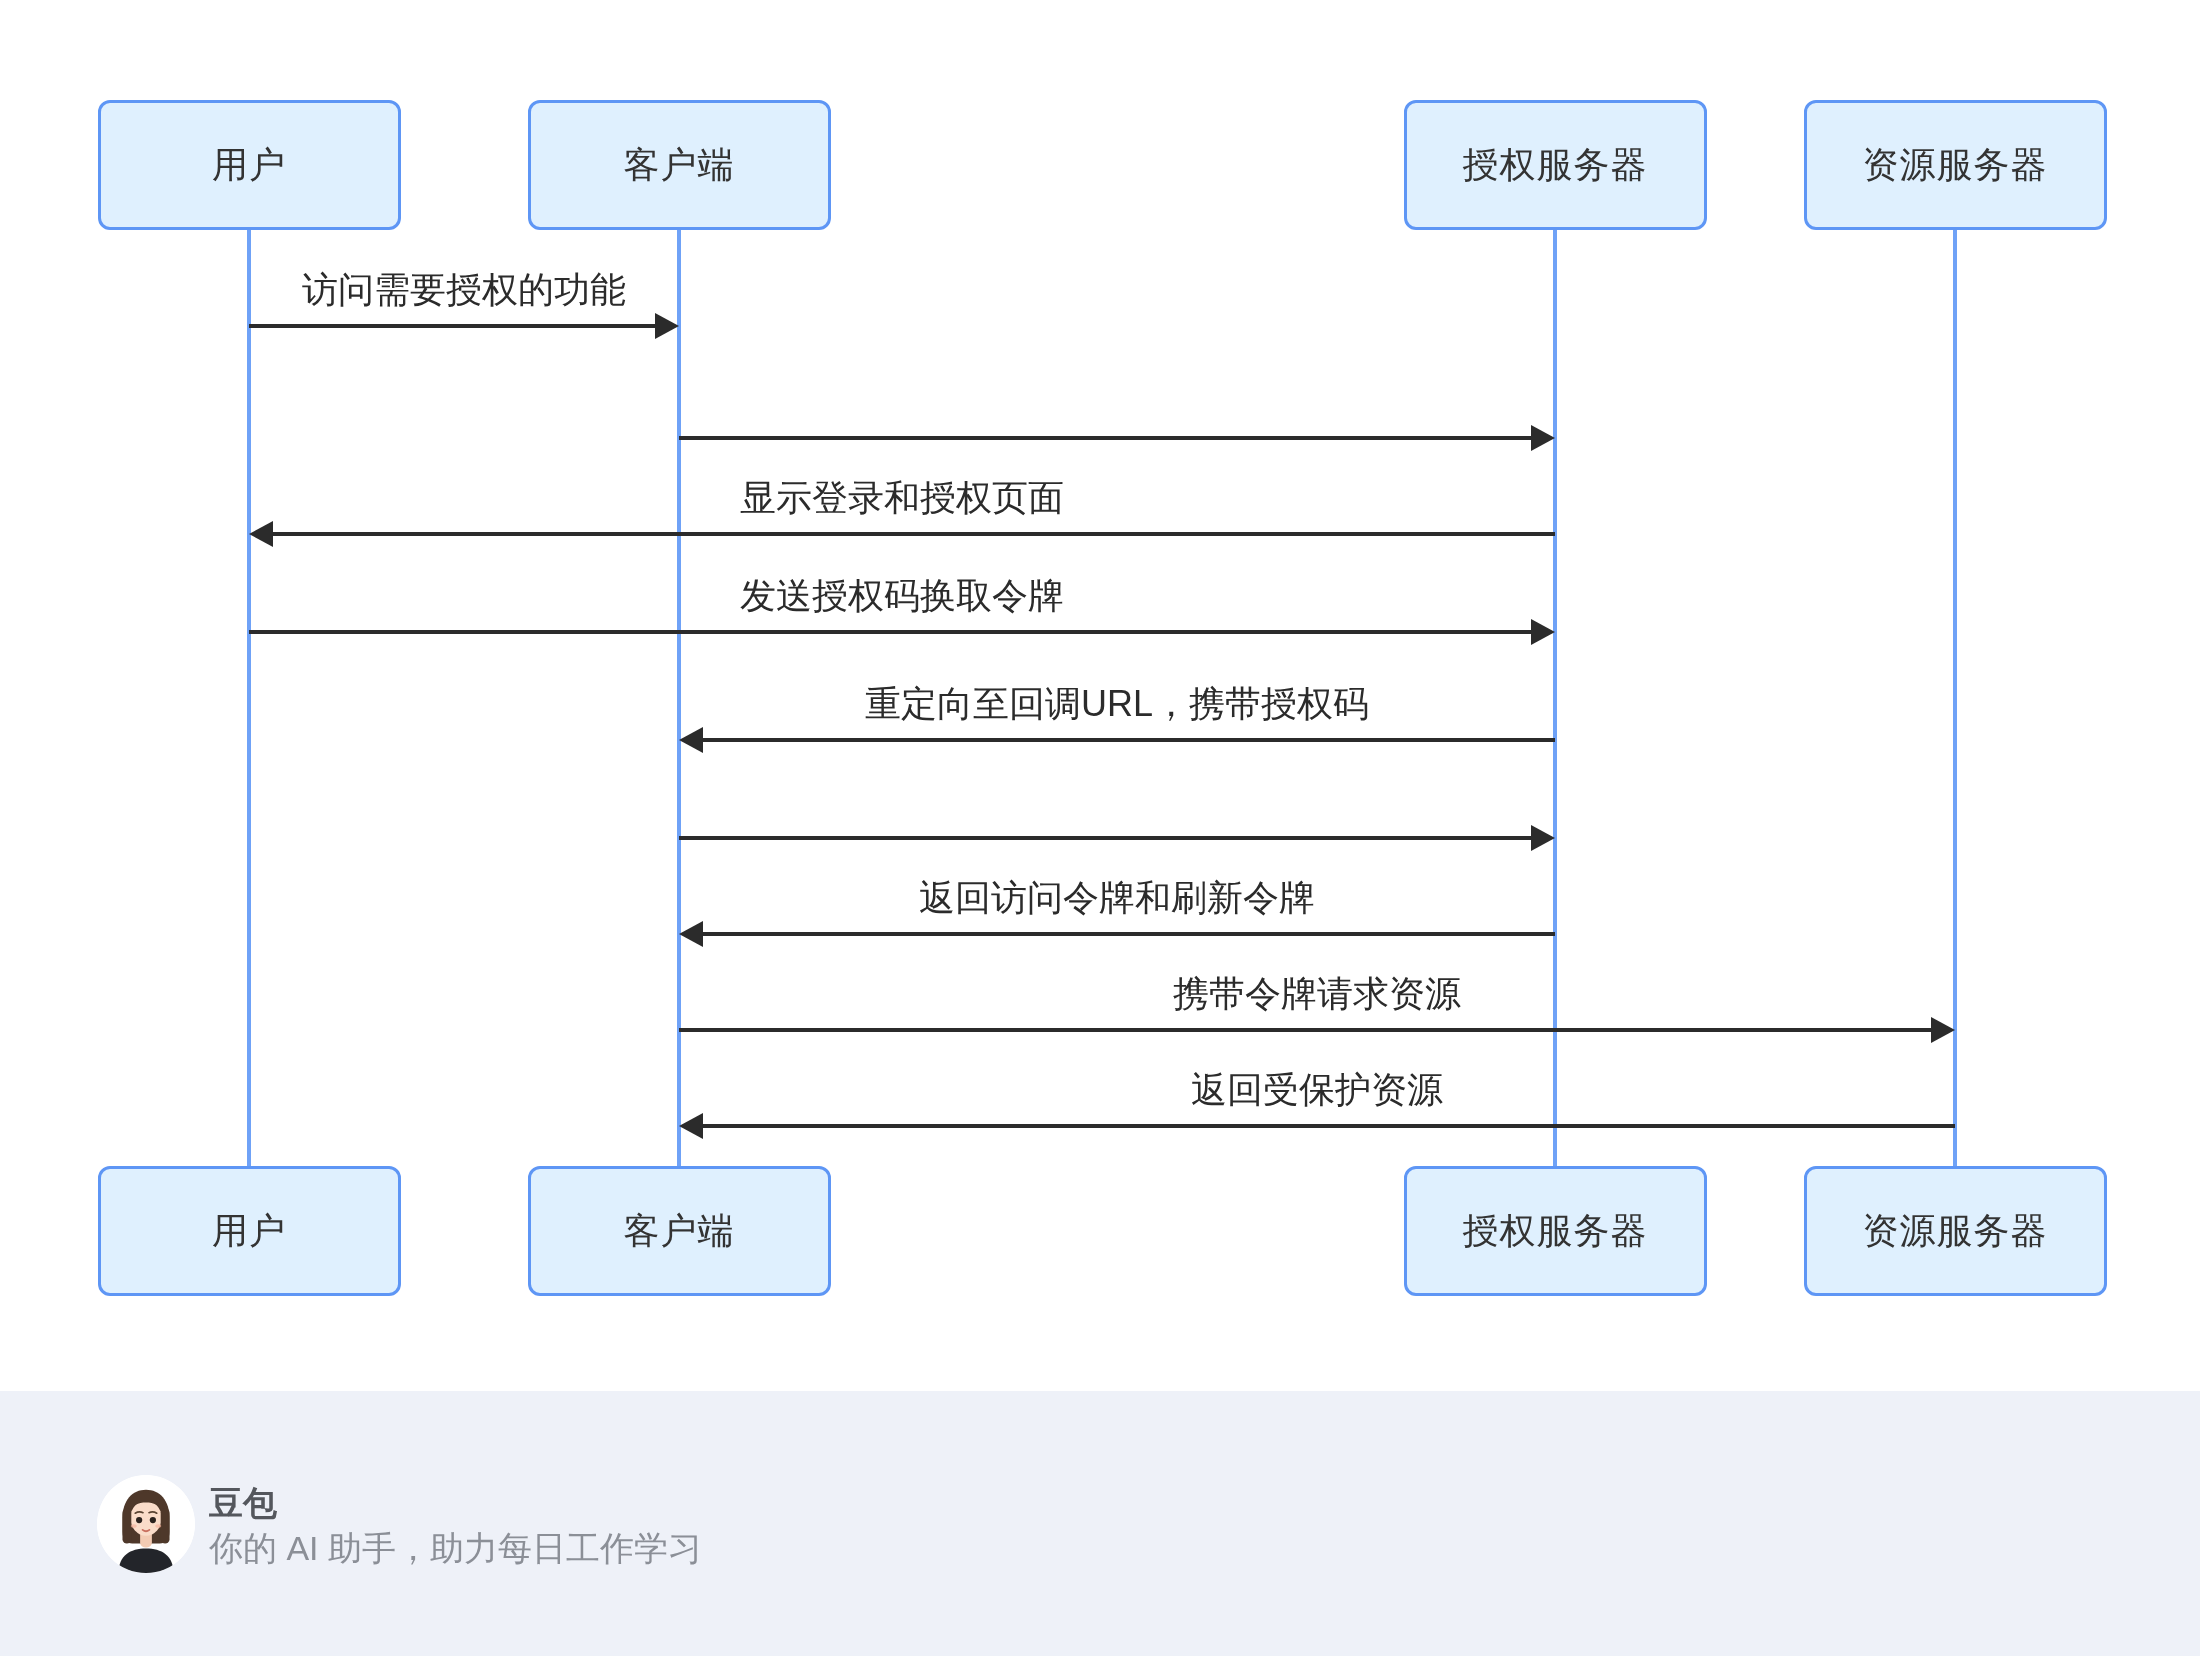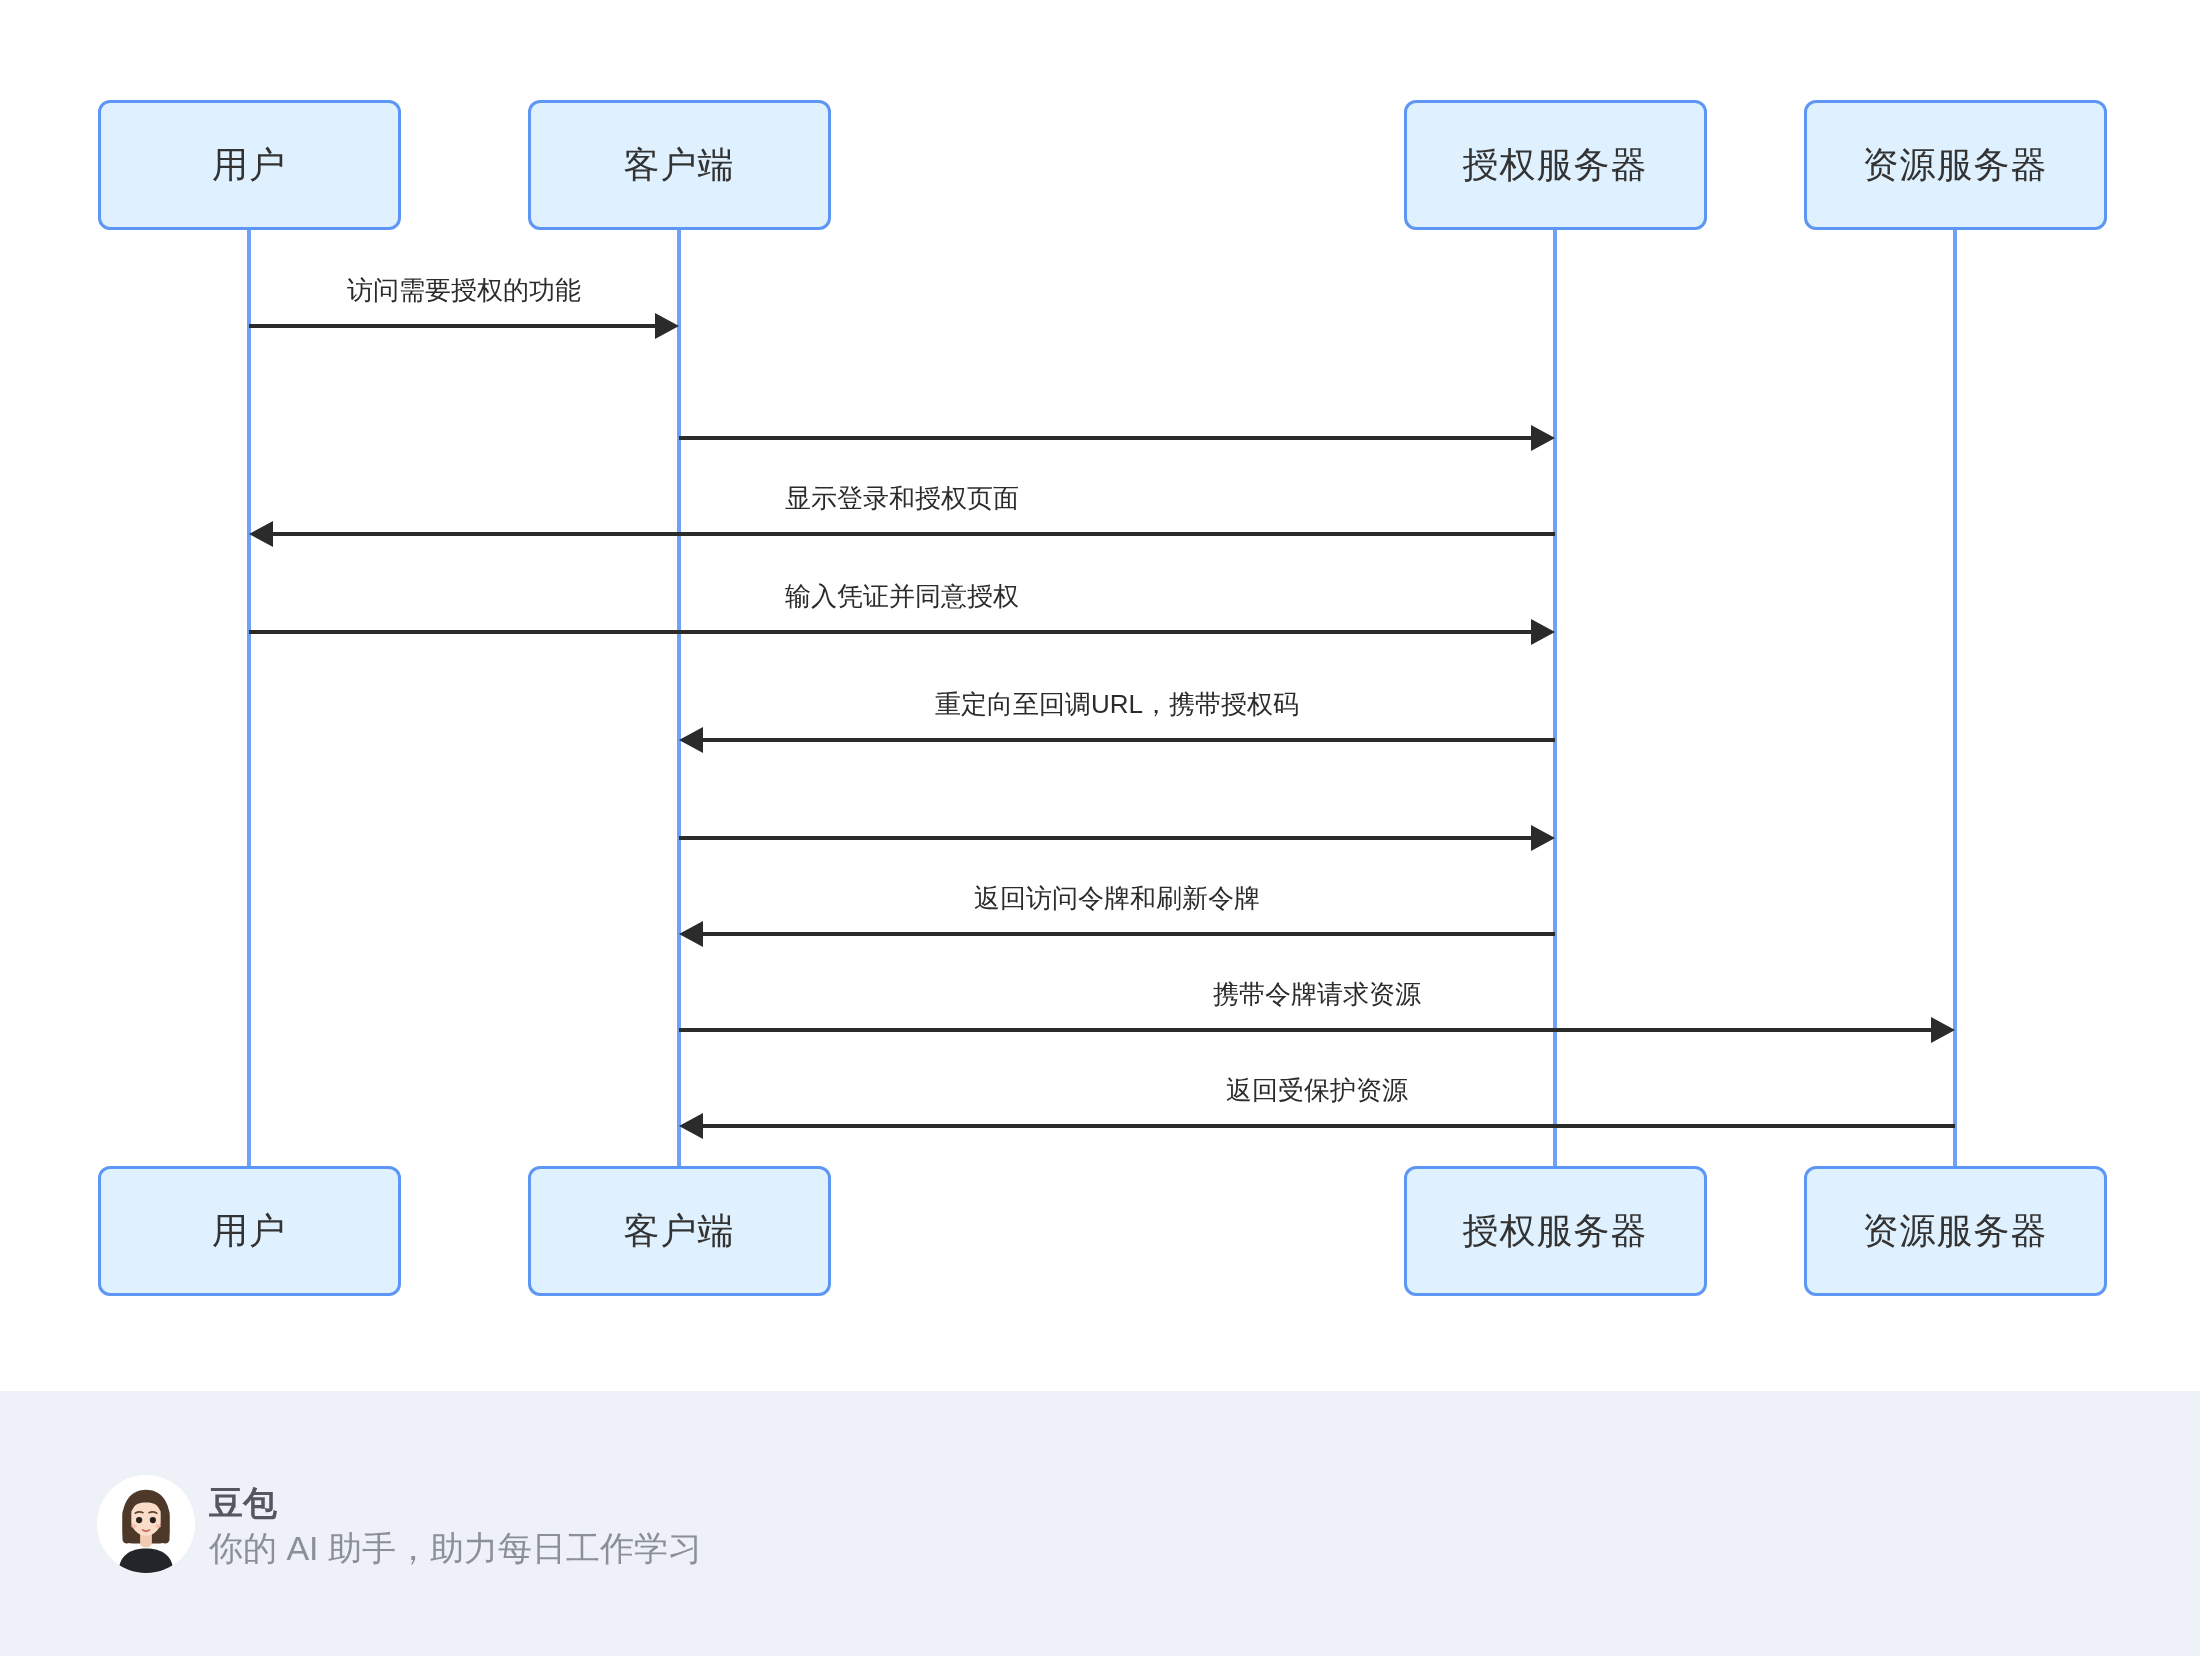--- a/index.html
+++ b/index.html
@@ -30,21 +30,21 @@
   }
   .arrowhead {
     position: absolute; width: 0; height: 0;
     border-top: 13px solid transparent;
     border-bottom: 13px solid transparent;
   }
   .arrowhead.right { border-left: 24px solid var(--arrow, #2B2B2B); }
   .arrowhead.left  { border-right: 24px solid var(--arrow, #2B2B2B); }
   .msg-label {
     position: absolute; transform: translate(-50%, -100%);
-    font-size: 26px; line-height: 44px; white-space: nowrap;
+    font-size: 36px; line-height: 44px; white-space: nowrap;
     color: var(--message-text, #2B2B2B);
     text-align: center;
   }
 
   .footer {
     position: absolute; left: 0; top: 1391px; width: 2200px; height: 265px;
     background: var(--footer-bg, #EEF1F8);
   }
   .avatar {
     position: absolute; left: 97px; top: 84px; width: 98px; height: 98px;
@@ -81,21 +81,21 @@
     <div class="msg-line" style="left: 249px; top: 320px; width: 406px;"></div>
     <div class="arrowhead right" style="left: 655px; top: 309px;"></div>
     <div class="msg-label" style="left: 464px; top: 308px;">访问需要授权的功能</div>
     <div class="msg-line" style="left: 679px; top: 432px; width: 852px;"></div>
     <div class="arrowhead right" style="left: 1531px; top: 421px;"></div>
     <div class="msg-line" style="left: 273px; top: 528px; width: 1282px;"></div>
     <div class="arrowhead left" style="left: 249px; top: 517px;"></div>
     <div class="msg-label" style="left: 902px; top: 516px;">显示登录和授权页面</div>
     <div class="msg-line" style="left: 249px; top: 626px; width: 1282px;"></div>
     <div class="arrowhead right" style="left: 1531px; top: 615px;"></div>
-    <div class="msg-label" style="left: 902px; top: 614px;">输入凭证并同意授权</div>
+    <div class="msg-label" style="left: 902px; top: 614px;">发送授权码换取令牌</div>
     <div class="msg-line" style="left: 703px; top: 734px; width: 852px;"></div>
     <div class="arrowhead left" style="left: 679px; top: 723px;"></div>
     <div class="msg-label" style="left: 1117px; top: 722px; text-align: center;">重定向至回调URL，携带授权码</div>
     <div class="msg-line" style="left: 679px; top: 832px; width: 852px;"></div>
     <div class="arrowhead right" style="left: 1531px; top: 821px;"></div>
     <div class="msg-line" style="left: 703px; top: 928px; width: 852px;"></div>
     <div class="arrowhead left" style="left: 679px; top: 917px;"></div>
     <div class="msg-label" style="left: 1117px; top: 916px;">返回访问令牌和刷新令牌</div>
     <div class="msg-line" style="left: 679px; top: 1024px; width: 1252px;"></div>
     <div class="arrowhead right" style="left: 1931px; top: 1013px;"></div>

